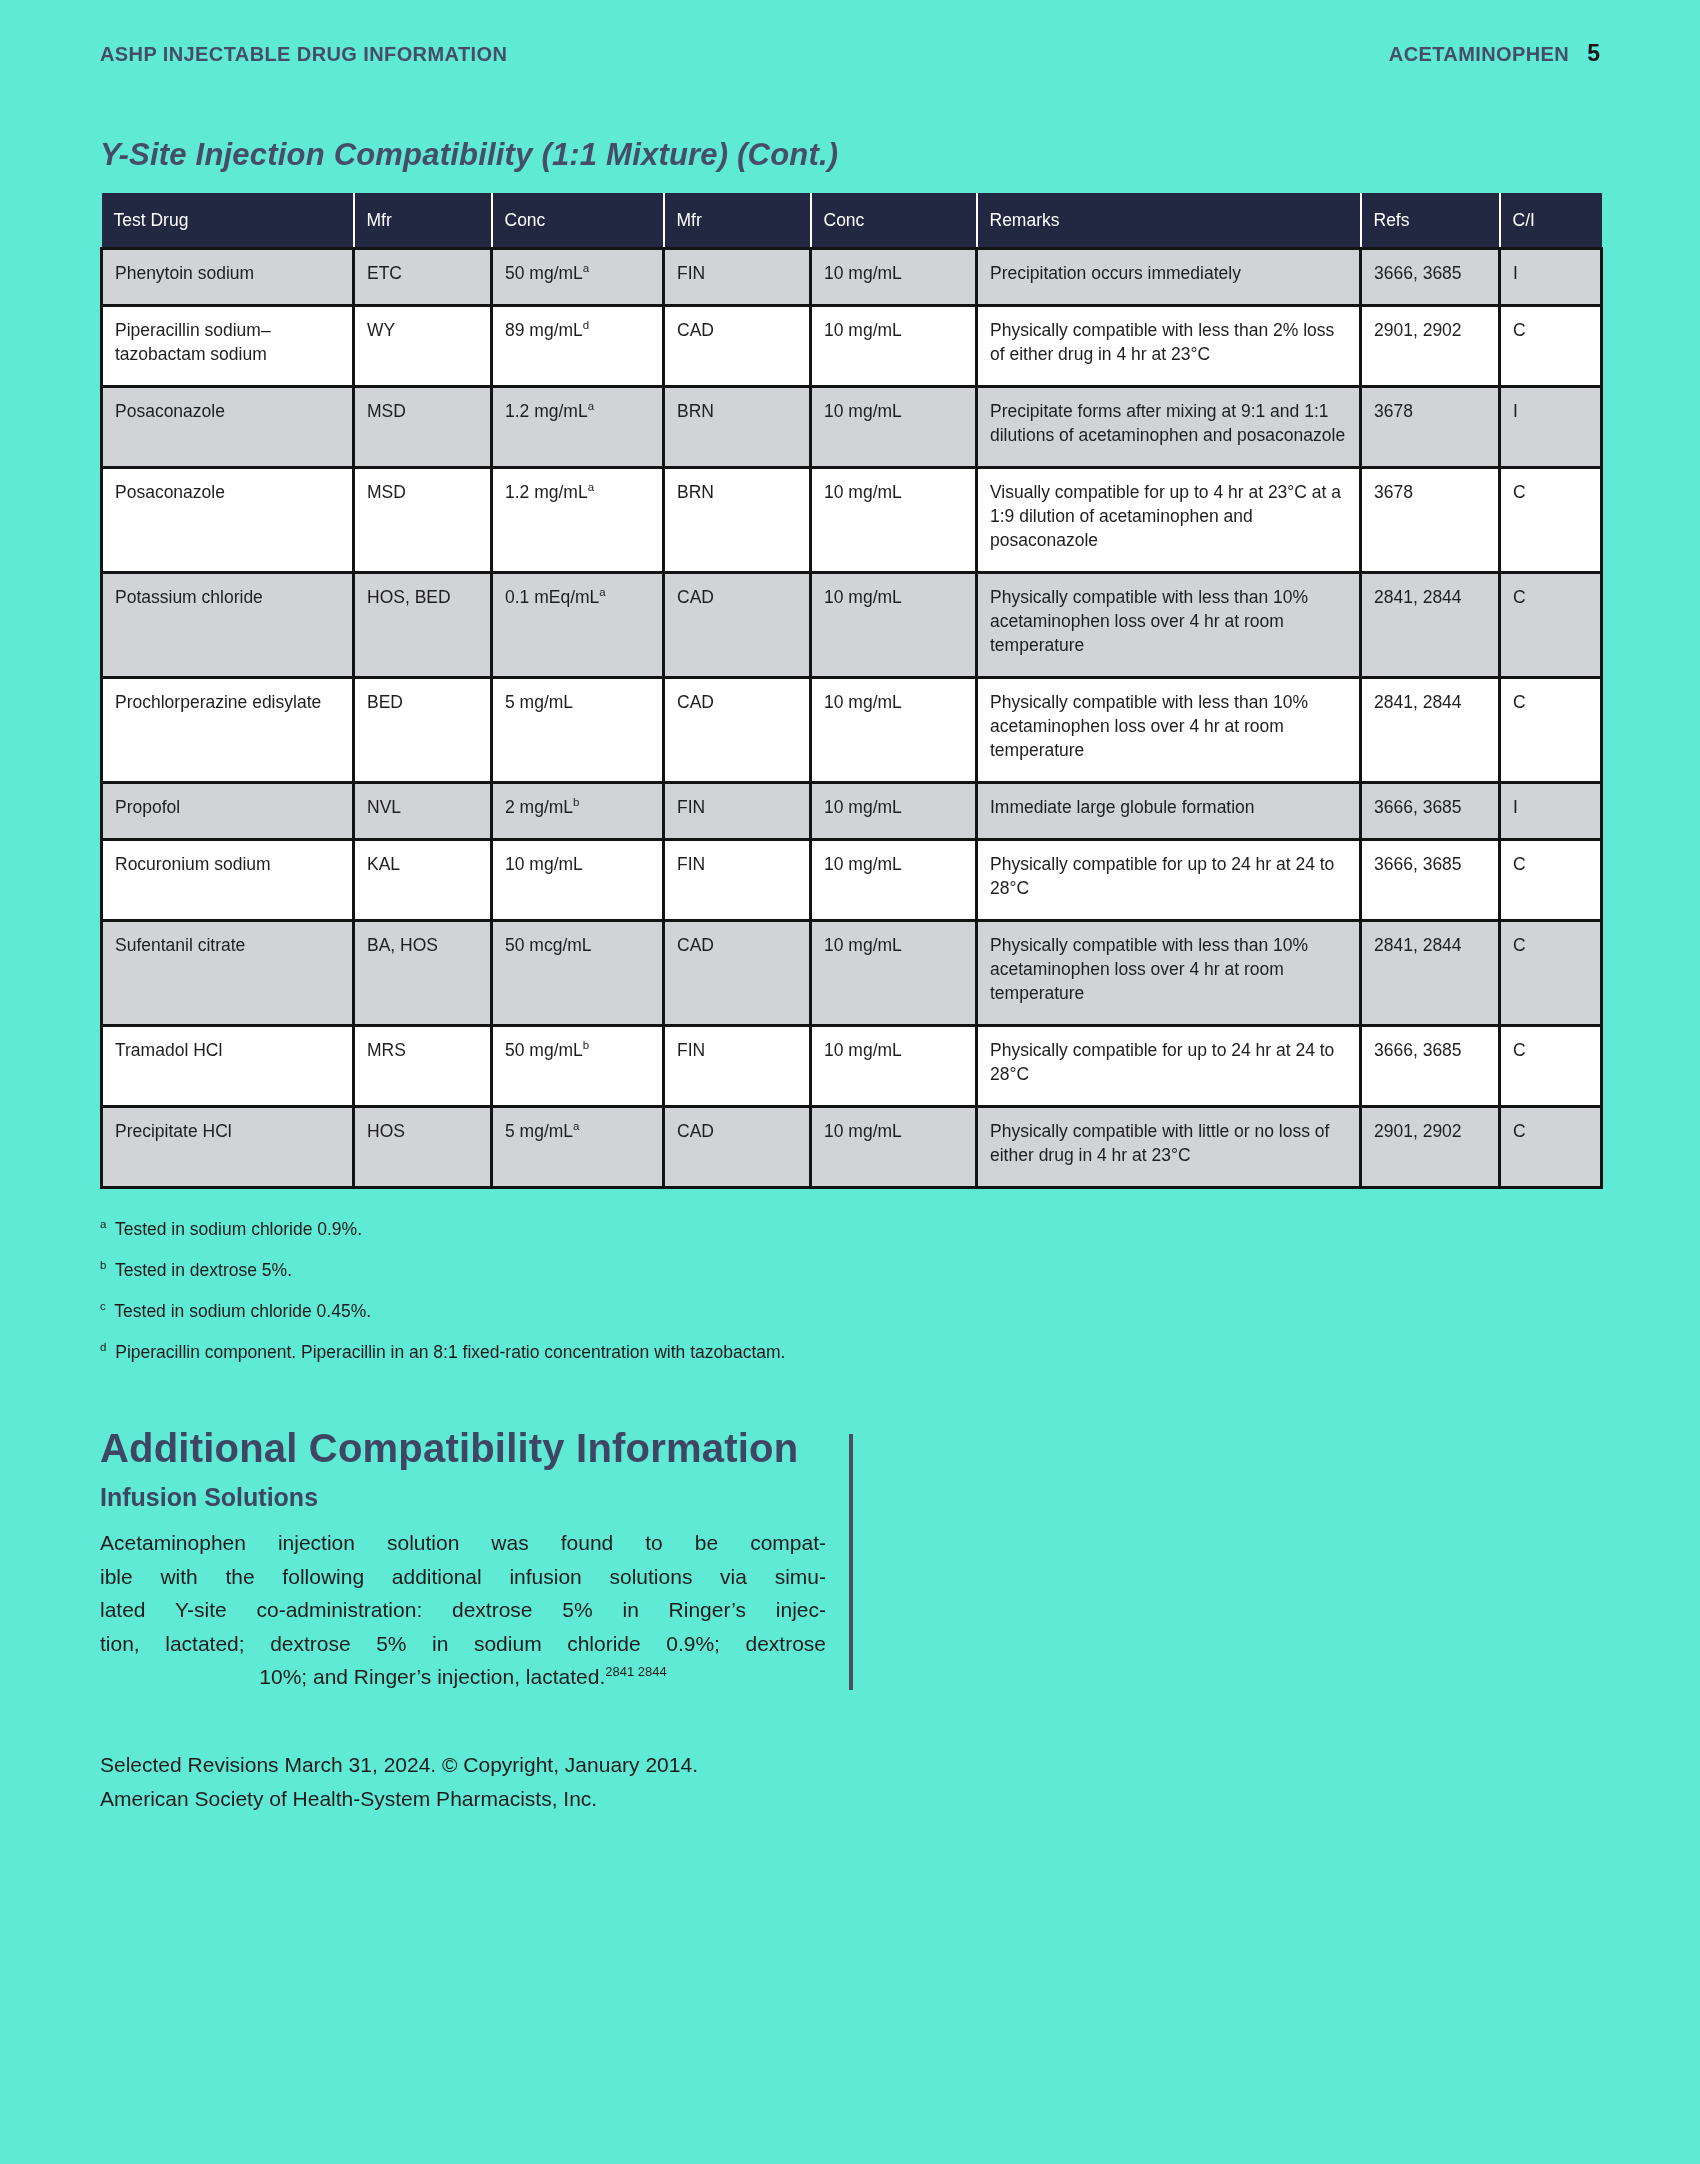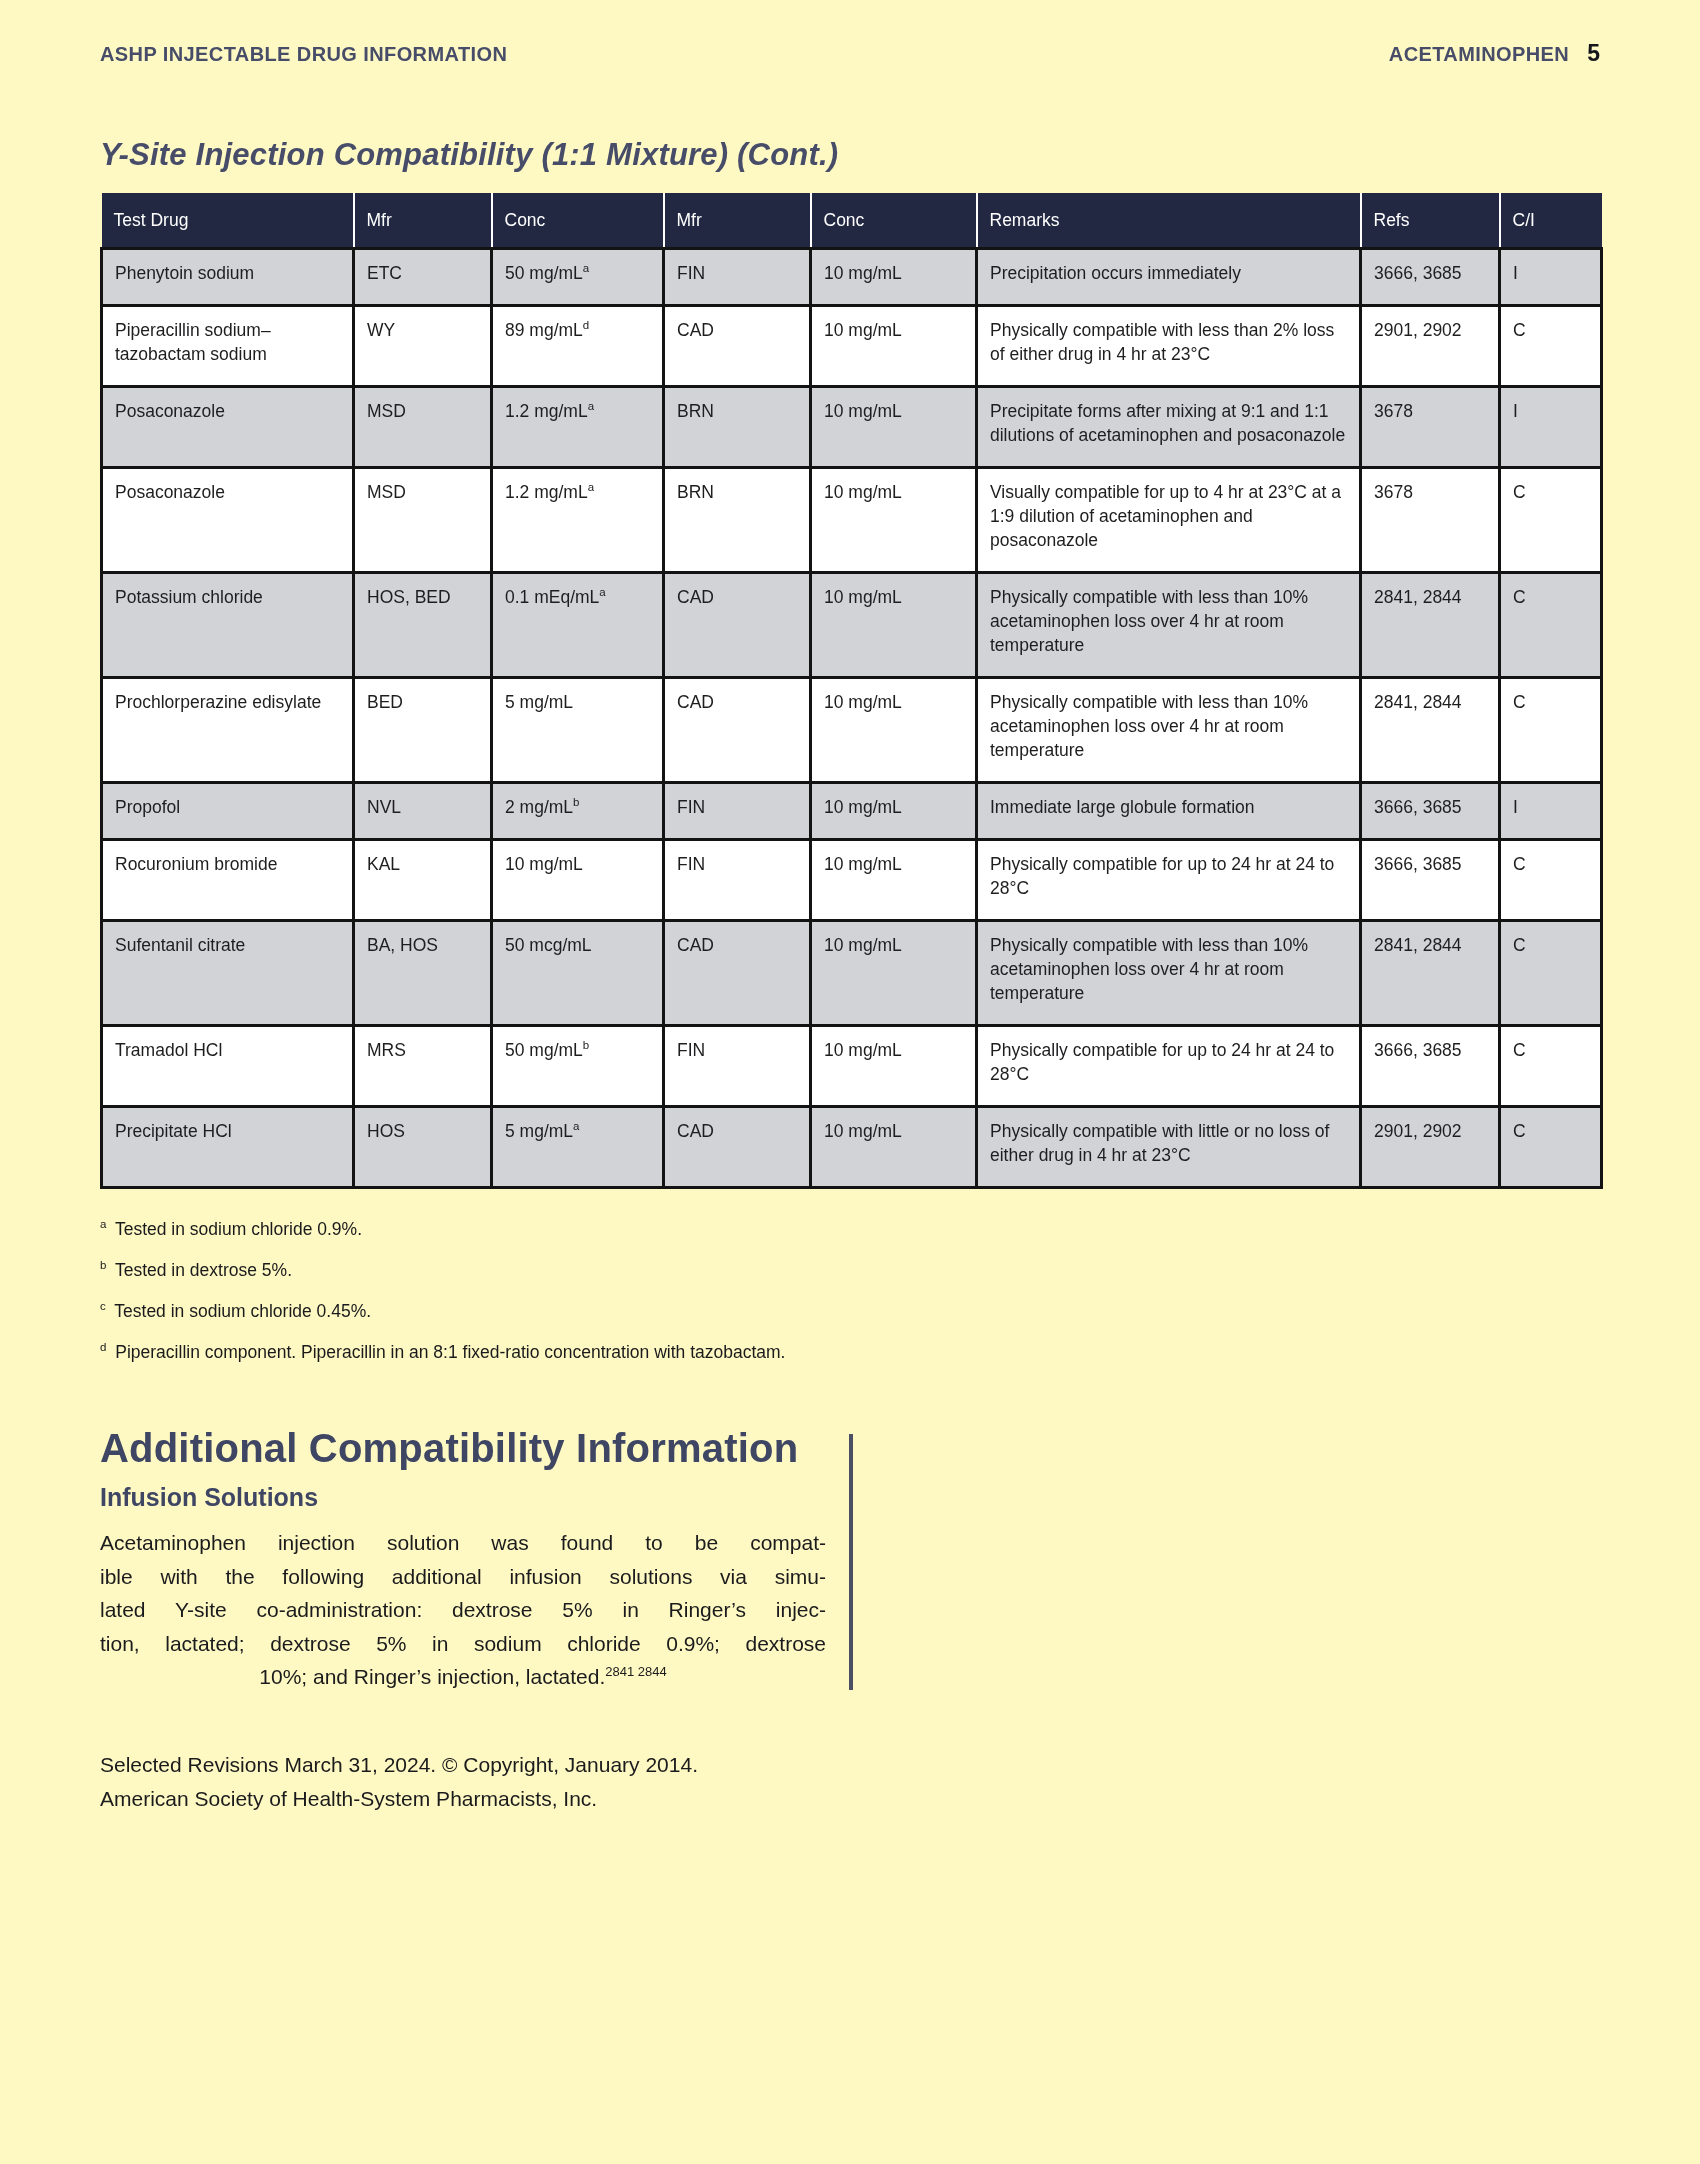--- a/index.html
+++ b/index.html
@@ -1,21 +1,21 @@
 <!DOCTYPE html>
 <html><head>
 <meta charset="utf-8">
 <style>
   html,body{margin:0;padding:0;background:#ffffff;}
   .page{
     position:relative;
     width:1700px;height:2164px;
     box-sizing:border-box;
     padding:40px 100px 0 100px;
-    background:#fef9c3;
+    background:#5eead4;
     font-family:"Liberation Sans",sans-serif;
     color:#1e1e20;
     overflow:hidden;
   }
   
   .running-header{
     display:flex;justify-content:space-between;align-items:baseline;
     font-weight:bold;font-size:20px;letter-spacing:.4px;color:#474d69;
   }
   .rh-right span{vertical-align:baseline;}
@@ -167,21 +167,21 @@
           <td>Propofol</td>
           <td>NVL</td>
           <td>2 mg/mL<sup>b</sup></td>
           <td>FIN</td>
           <td>10 mg/mL</td>
           <td>Immediate large globule formation</td>
           <td>3666, 3685</td>
           <td>I</td>
         </tr>
         <tr>
-          <td>Rocuronium bromide</td>
+          <td>Rocuronium sodium</td>
           <td>KAL</td>
           <td>10 mg/mL</td>
           <td>FIN</td>
           <td>10 mg/mL</td>
           <td>Physically compatible for up to 24 hr at 24 to 28°C</td>
           <td>3666, 3685</td>
           <td>C</td>
         </tr>
         <tr class="shaded">
           <td>Sufentanil citrate</td>

